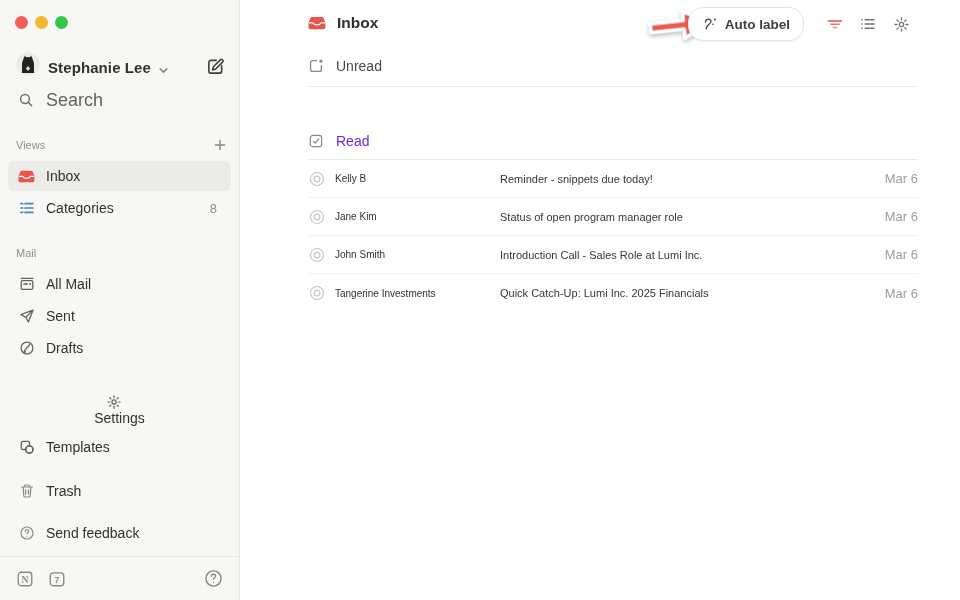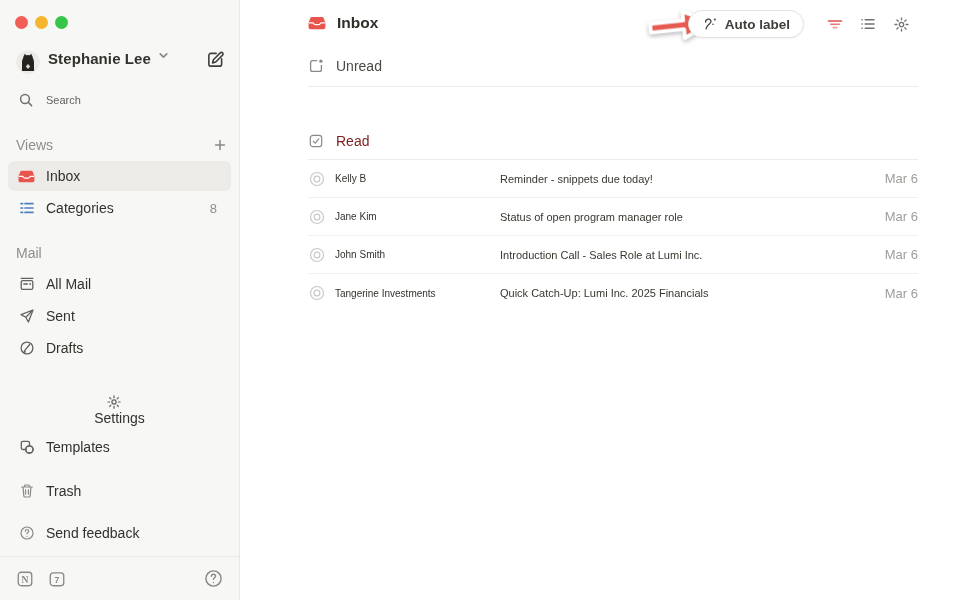--- a/index.html
+++ b/index.html
@@ -6,51 +6,51 @@
   html,body { width:960px; height:600px; overflow:hidden; }
   body { font-family:"Liberation Sans","DejaVu Sans",sans-serif; background:#fff; color:#38372F; }
   .app { display:flex; width:960px; height:600px; }
 
   
   .sidebar { position:relative; width:240px; height:600px; background:#F7F7F5; border-right:1px solid #E9E8E5; flex:none; }
   .traffic { position:absolute; top:16px; left:15px; display:flex; gap:7px; }
   .traffic span { width:13px; height:13px; border-radius:50%; display:block; }
   .t-red{background:#F15E57;} .t-yellow{background:#F5B52E;} .t-green{background:#35C649;}
 
-  .account-row { position:absolute; top:50px; left:16px; right:14px; height:26px; display:flex; align-items:flex-start; }
+  .account-row { position:absolute; top:50px; left:16px; right:14px; height:26px; display:flex; align-items:flex-end; }
   .avatar { width:24px; height:24px; border-radius:50%; overflow:hidden; flex:none; }
   .account-name { margin-left:8px; font-size:15px; font-weight:700; color:#32312C; letter-spacing:.1px; }
   .account-chevron { margin-left:7px; display:flex; }
   .compose-btn { margin-left:auto; display:flex; cursor:pointer; }
 
-  .search-row { position:absolute; top:90px; left:18px; height:20px; display:flex; align-items:center; gap:12px; color:#63625E; font-size:11px; }
-
-  .section-header { position:absolute; left:16px; right:12px; height:18px; display:flex; align-items:center; font-size:14px; color:#8F8E8A; font-weight:500; }
+  .search-row { position:absolute; top:90px; left:18px; height:20px; display:flex; align-items:center; gap:12px; color:#63625E; font-size:18px; }
+
+  .section-header { position:absolute; left:16px; right:12px; height:18px; display:flex; align-items:center; font-size:11px; color:#8F8E8A; font-weight:500; }
   .plus-btn { margin-left:auto; display:flex; cursor:pointer; }
 
   .nav-item { position:absolute; left:8px; right:8px; height:30px; display:flex; align-items:center; padding:0 10px; border-radius:6px; font-size:14px; color:#32312C; font-weight:500; cursor:pointer; }
   .nav-item .nav-icon { width:17px; height:17px; display:flex; align-items:center; justify-content:center; margin-right:11px; flex:none; }
   .nav-item.selected { background:#ECEBE8; }
   .nav-badge { margin-left:auto; font-size:13px; color:#8F8E8A; font-weight:400; padding-right:4px; }
 
   .sidebar-footer { position:absolute; left:0; right:0; bottom:0; height:44px; border-top:1px solid #E9E8E5; display:flex; align-items:center; padding:0 16px; gap:14px; }
   .footer-right { margin-left:auto; display:flex; }
 
   
   .main { position:relative; flex:1; height:600px; background:#FFFFFF; }
   .main-header { position:absolute; top:0; left:0; right:0; height:48px; }
   .title-group { position:absolute; left:68px; top:14px; display:flex; align-items:center; gap:11px; }
   .main-title { font-size:15.5px; font-weight:700; color:#2F2E29; }
   .header-actions { position:absolute; right:50px; top:0; height:48px; display:flex; align-items:center; gap:15px; }
   .annotation-arrow { position:absolute; left:404px; top:5px; filter:drop-shadow(0 2px 2px rgba(0,0,0,.28)); transform:rotate(-6deg); pointer-events:none; }
-  .auto-label-btn { display:flex; align-items:center; gap:7px; height:28px; padding:0 13px; background:#fff; border:1px solid #E4E3E0; border-radius:15px; box-shadow:0 1px 2px rgba(0,0,0,.05); font-size:13.5px; font-weight:600; color:#3F3E3A; cursor:pointer; margin-right:7px; }
+  .auto-label-btn { display:flex; align-items:center; gap:7px; height:34px; padding:0 13px; background:#fff; border:1px solid #E4E3E0; border-radius:15px; box-shadow:0 1px 2px rgba(0,0,0,.05); font-size:13.5px; font-weight:600; color:#3F3E3A; cursor:pointer; margin-right:7px; }
   .tool-icon { display:flex; align-items:center; justify-content:center; width:18px; height:18px; cursor:pointer; }
 
   .unread-row { position:absolute; top:46px; left:68px; right:42px; height:41px; display:flex; align-items:center; gap:12px; border-bottom:1px solid #ECEBE8; font-size:14px; color:#4A4945; font-weight:500; }
-  .read-row { position:absolute; top:122px; left:68px; right:42px; height:38px; display:flex; align-items:center; gap:12px; border-bottom:1px solid #ECEBE8; font-size:14px; color:#7f1d1d; font-weight:500; }
+  .read-row { position:absolute; top:122px; left:68px; right:42px; height:38px; display:flex; align-items:center; gap:12px; border-bottom:1px solid #ECEBE8; font-size:14px; color:#6d28d9; font-weight:500; }
 
   .email-list { position:absolute; top:160px; left:68px; right:42px; }
   .email-row { display:grid; grid-template-columns:27px 165px 1fr auto; align-items:center; height:38px; border-bottom:1px solid #F1F0ED; cursor:pointer; }
   .email-row:last-child { border-bottom:none; }
   .email-sender { font-size:10px; font-weight:500; color:#33322D; white-space:nowrap; overflow:hidden; }
   .email-subject { font-size:11px; font-weight:400; color:#38372F; white-space:nowrap; overflow:hidden; }
   .email-date { font-size:13px; color:#9E9D99; padding-left:12px; }
 
   .sec-icon { display:flex; width:16px; height:16px; }
 </style>

